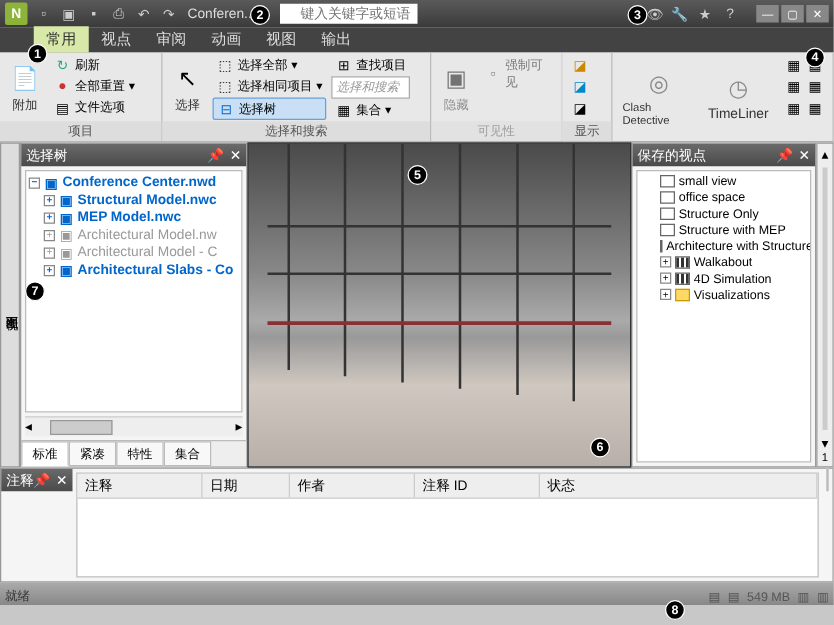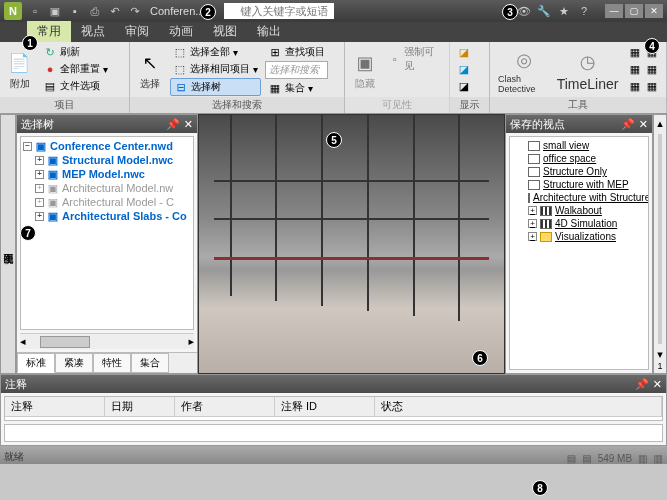--- a/index.html
+++ b/index.html
@@ -49,29 +49,29 @@
 .tab-b { padding: 2px 8px; border: 1px solid #bbb; background: #f8f8f8; font-size: 10px; }
 .tab-b.active { background: #fff; border-bottom-color: #fff; text-align: right; }
 
 .viewport { flex: 1; background: #555; position: relative; border: 1px solid #333; }
 .viewport-img { width: 100%; height: 100%; background: linear-gradient(180deg, #4a4a4a 0%, #888 40%, #aaa 55%, #999 60%, #d0c8c0 75%, #b8b0a8 100%); position: relative; overflow: hidden; }
 .building-lines { position: absolute; inset: 0; }
 .bl { position: absolute; background: #333; }
 
 .right-panel { width: 148px; border: 1px solid #999; background: #f5f5f5; display: flex; flex-direction: column; }
 .vp-list { flex: 1; background: #fff; border: 1px solid #bbb; margin: 3px; padding: 2px; overflow: hidden; }
-.vp-item { display: flex; align-items: center; gap: 3px; font-size: 10px; padding: 1px 16px; white-space: nowrap; text-decoration: underline; }
+.vp-item { display: flex; align-items: flex-start; gap: 3px; font-size: 10px; padding: 1px 16px; white-space: nowrap; }
 .vp-icon { width: 12px; height: 10px; border: 1px solid #666; background: #fff; }
 .vp-icon.folder { background: #ffd966; border-color: #cc9900; }
 .vp-icon.anim { background: repeating-linear-gradient(90deg,#333 0 2px,#fff 2px 4px); }
 
 .slider-panel { width: 14px; background: #eee; border: 1px solid #999; display: flex; flex-direction: column; align-items: center; padding: 2px 0; }
 .slider-track { flex: 1; width: 4px; background: #ccc; margin: 4px 0; position: relative; }
 
-.comments { height: 72px; border: 1px solid #999; background: #f5f5f5; display: flex; flex-direction: column; }
+.comments { height: 92px; border: 1px solid #999; background: #f5f5f5; display: flex; flex-direction: row; }
 .comments-table { flex: 1; background: #fff; border: 1px solid #bbb; margin: 3px; }
 .table-header { display: flex; background: #eee; border-bottom: 1px solid #ccc; }
 .th { padding: 2px 6px; border-right: 1px solid #ccc; font-size: 11px; }
 
 .statusbar { height: 18px; background: linear-gradient(#aaa, #888); display: flex; align-items: flex-end; padding: 0 4px; font-size: 10px; color: #333; }
 .status-right { margin-left: auto; display: flex; gap: 6px; align-items: center; color: #555; }
 
 .callout { position: absolute; width: 16px; height: 16px; background: #000; color: #fff; border-radius: 50%; display: flex; align-items: center; justify-content: center; font-size: 10px; font-weight: bold; z-index: 100; border: 1px solid #fff; }
 </style>
 </head>
@@ -211,38 +211,37 @@
   </div>
 
   <div class="ribbon-panel" style="flex:1">
     <div class="panel-content">
       <div class="big-btn">
         <div class="big-btn-icon" style="color:#888">◎</div>
         <span class="btn-label" style="font-size:9px">Clash Detective</span>
       </div>
       <div class="big-btn">
         <div class="big-btn-icon" style="color:#888">◷</div>
-        <span class="btn-label" style="font-size:14px">TimeLiner</span>
+        <span class="btn-label" style="font-size:11px">TimeLiner</span>
       </div>
       <div class="small-btns" style="margin-left:4px">
         <div class="small-btn">
             <span class="sm-icon">▦</span>
             <span class="sm-icon">▦</span>
           </div>
         <div class="small-btn">
             <span class="sm-icon">▦</span>
             <span class="sm-icon">▦</span>
           </div>
         <div class="small-btn">
             <span class="sm-icon">▦</span>
             <span class="sm-icon">▦</span>
           </div>
       </div>
     </div>
-    <div class="panel-label">工具</div>
   </div>
 </div>
 
 <div class="workspace">
   <div class="sidebar-tab">平面视图</div>
 
   <div class="left-panel">
     <div class="panel-header">
       <span>选择树</span>
       <span style="margin-left:auto;margin-right:4px">📌</span>

